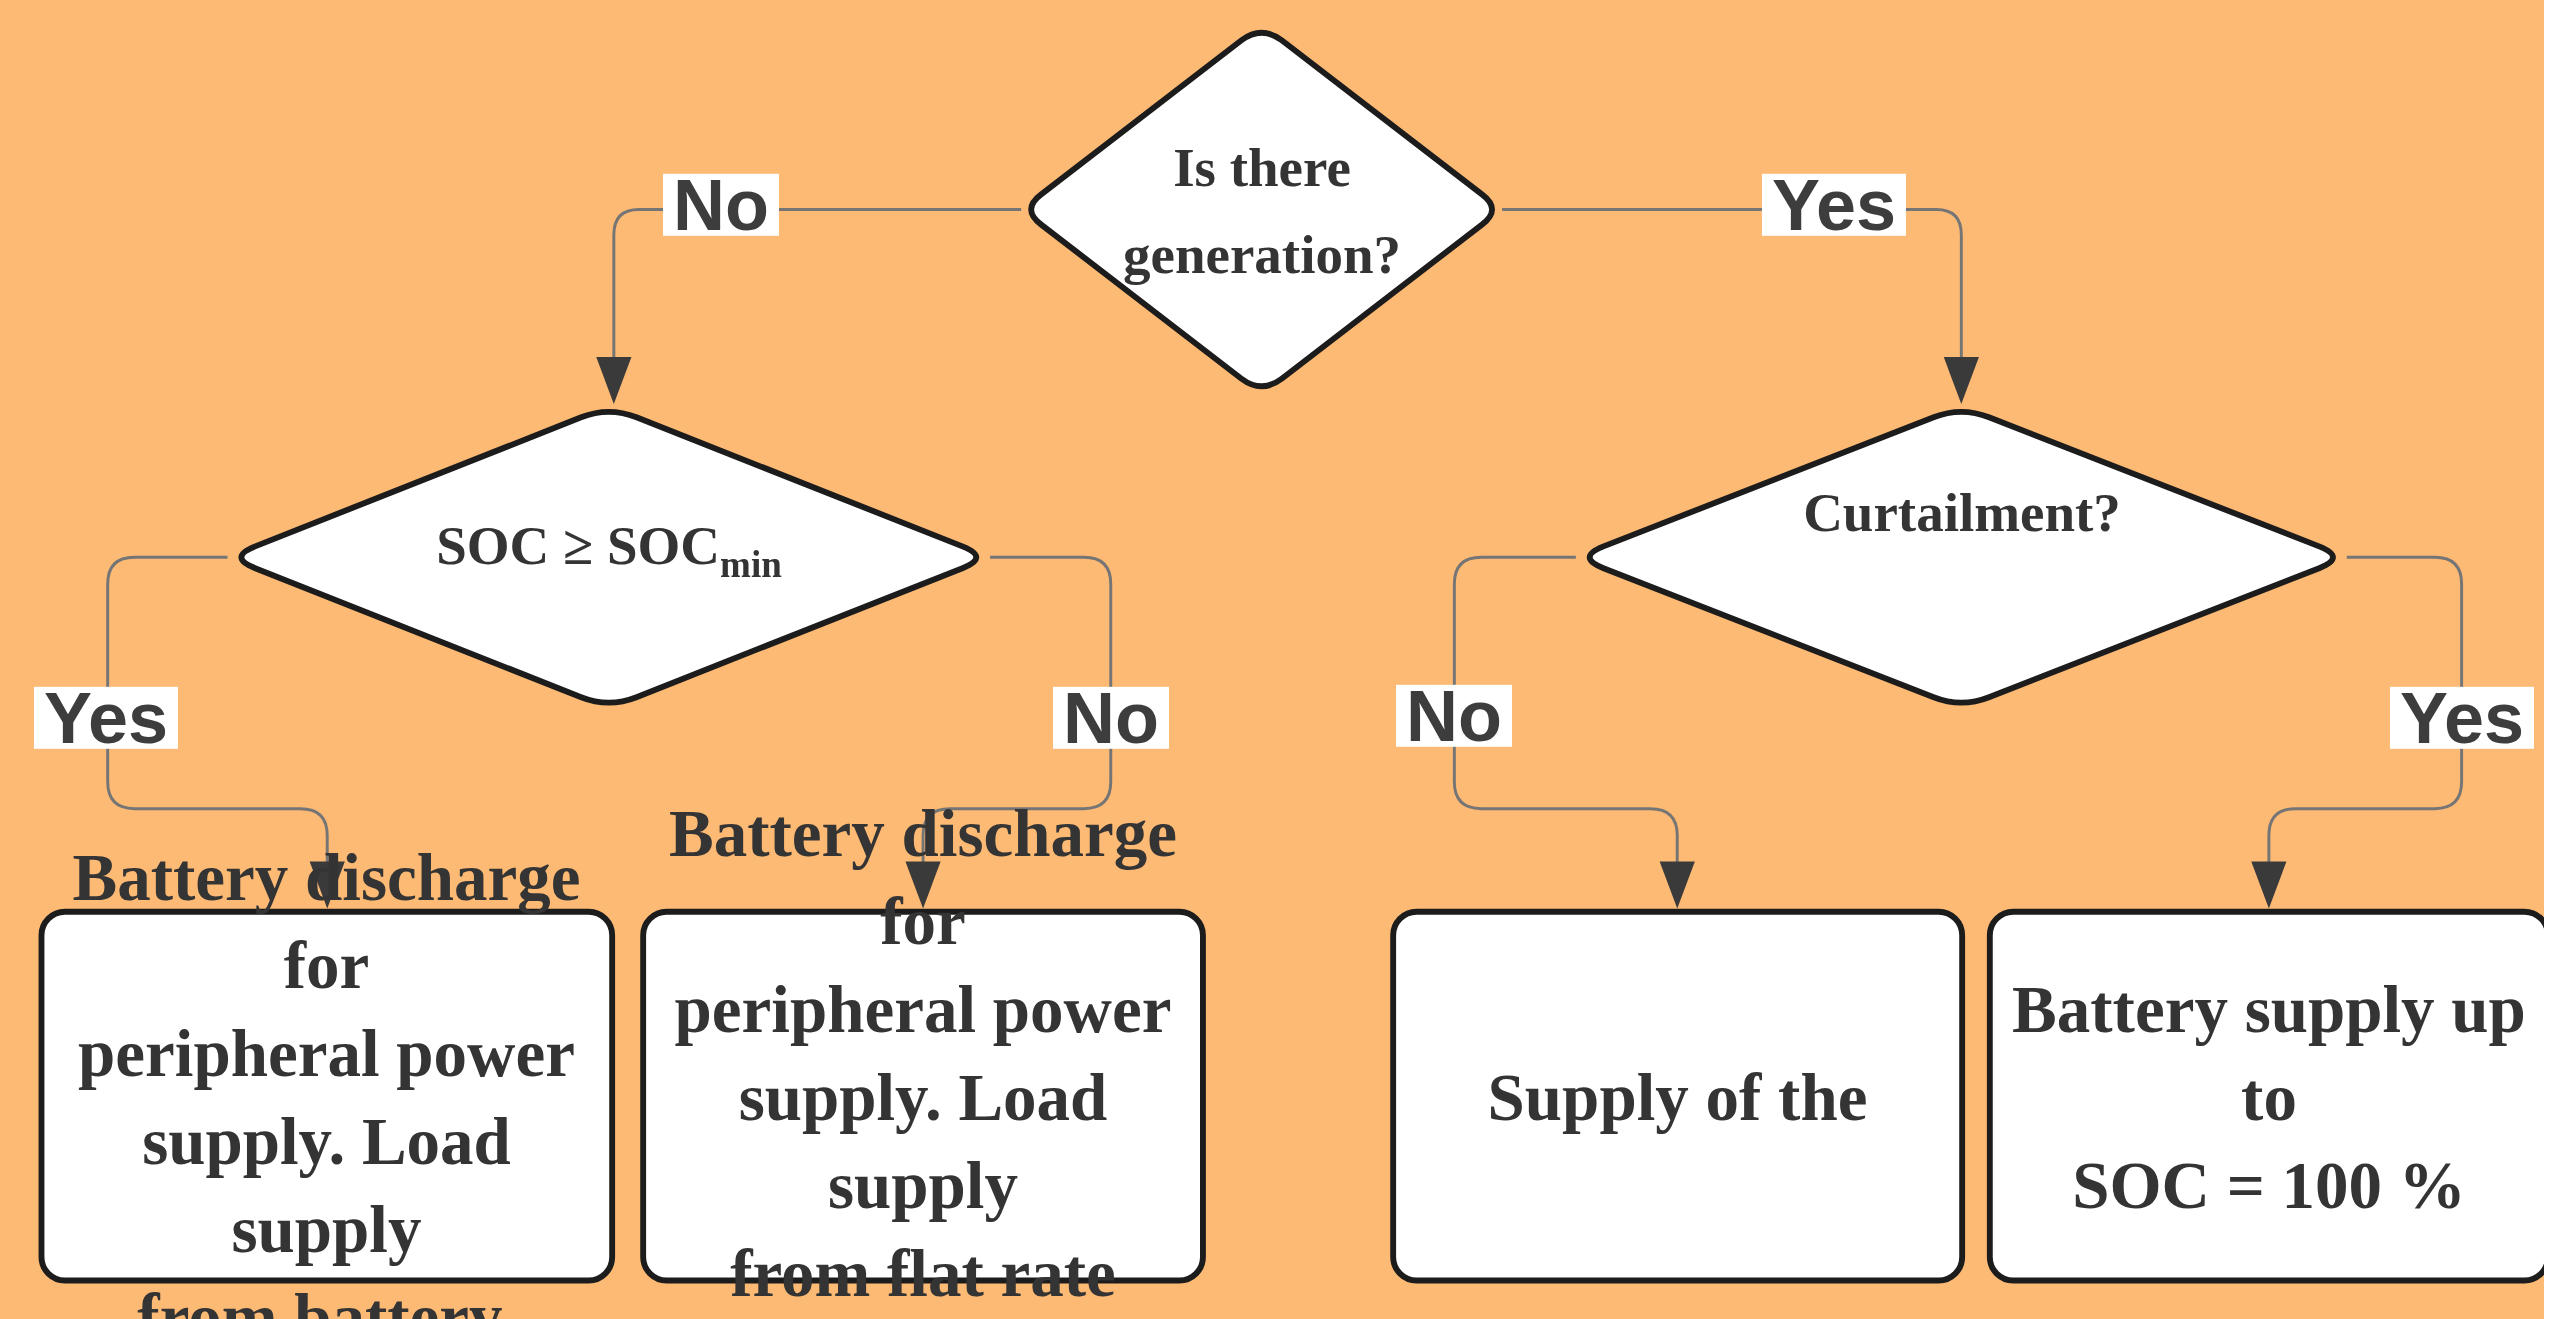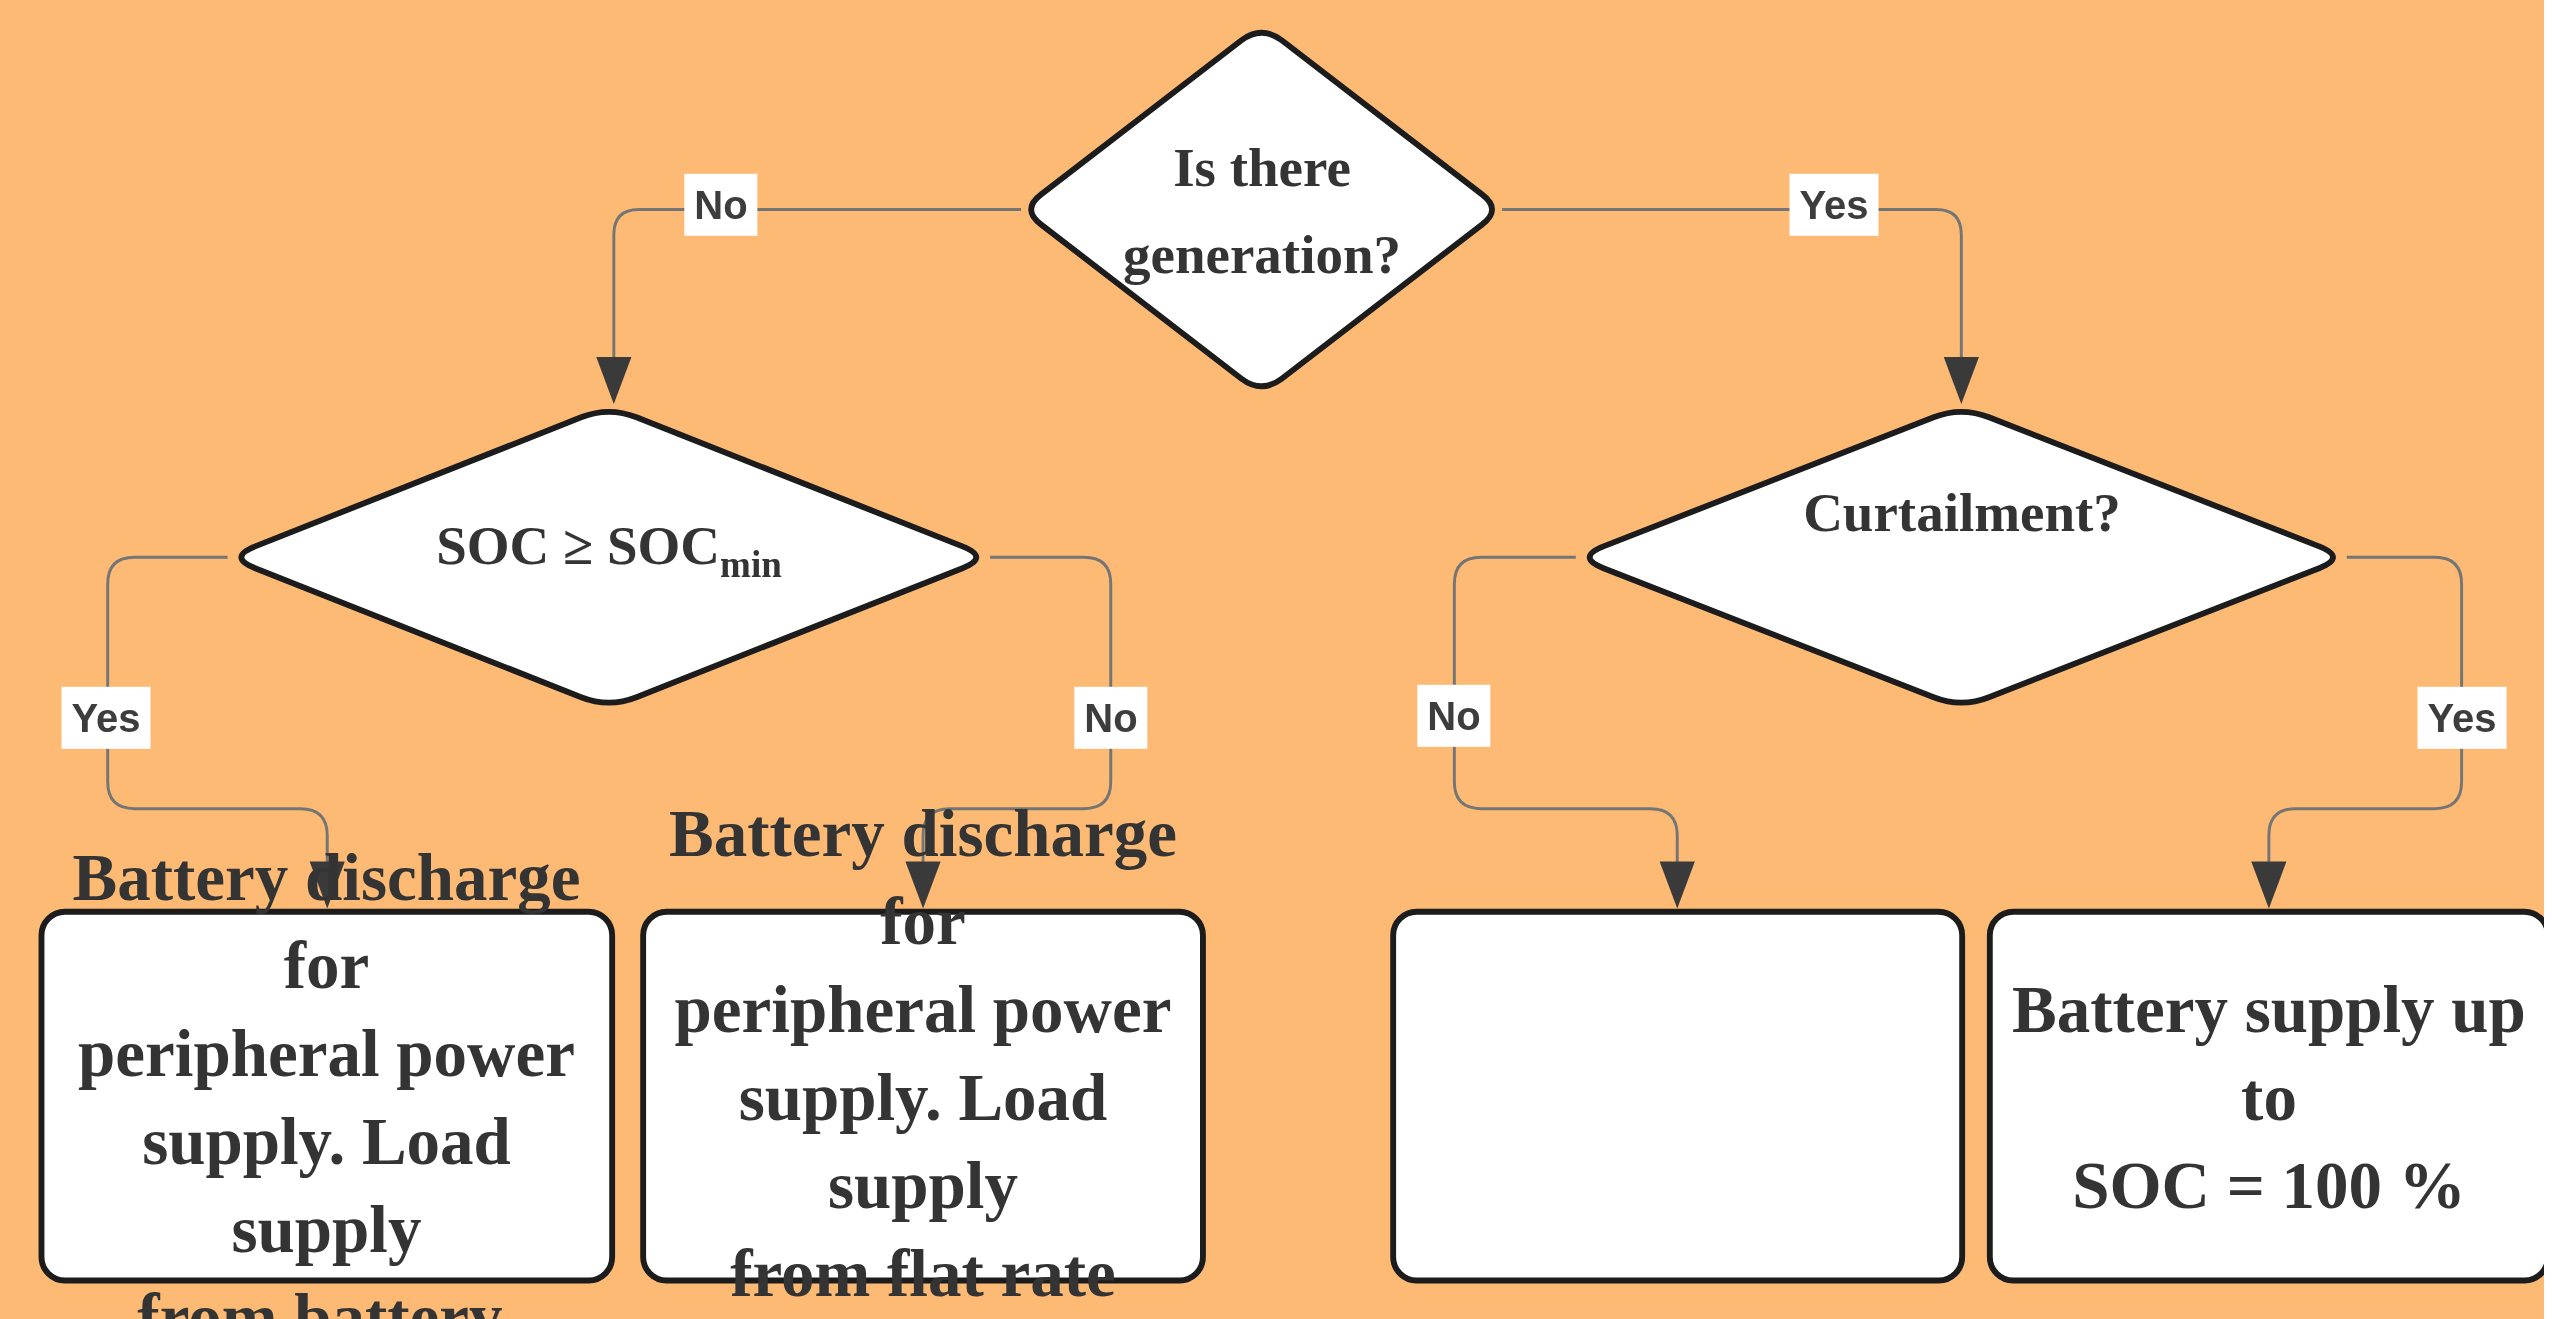--- a/index.html
+++ b/index.html
@@ -35,21 +35,21 @@
     justify-content: center;
     text-align: center;
     color: #343434;
     font-size: 67px;
     line-height: 88px;
   }
   .edge-label {
     position: absolute;
     transform: translate(-50%, -50%);
     font-family: "Liberation Sans", sans-serif;
-    font-size: 40px;
+    font-size: 72px;
     line-height: 59px;
     color: #3d3d3d;
     background: #ffffff;
     padding: 1.7px 10px;
     white-space: nowrap;
   }
 </style>
 </head>
 <body>
 
@@ -108,20 +108,21 @@
   </div>
 
   <div class="box-text" style="left:643px; top:912px; width:560px; height:369px;">
     <div>Battery discharge for</div>
     <div>peripheral power</div>
     <div>supply. Load supply</div>
     <div>from flat rate tariff.</div>
   </div>
 
   <div class="box-text" style="left:1393px; top:912px; width:569px; height:369px;">
+    <div>Supply of the</div>
   </div>
 
   <div class="box-text" style="left:1990px; top:912px; width:558px; height:369px;">
     <div>Battery supply up to</div>
     <div>SOC = 100 %</div>
   </div>
 
   <div class="edge-label" style="left:721px; top:205px;">No</div>
   <div class="edge-label" style="left:1834px; top:205px;">Yes</div>
   <div class="edge-label" style="left:106px; top:718px;">Yes</div>

